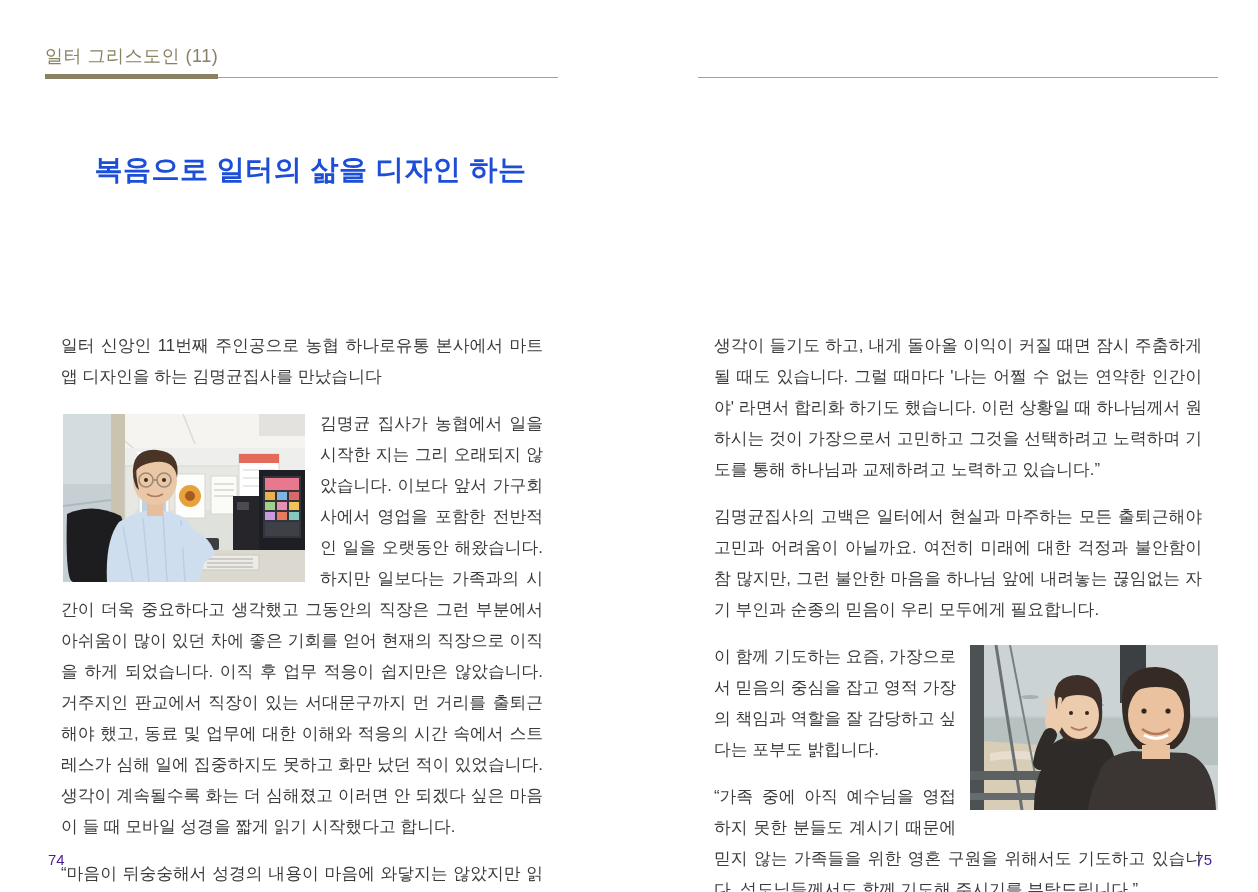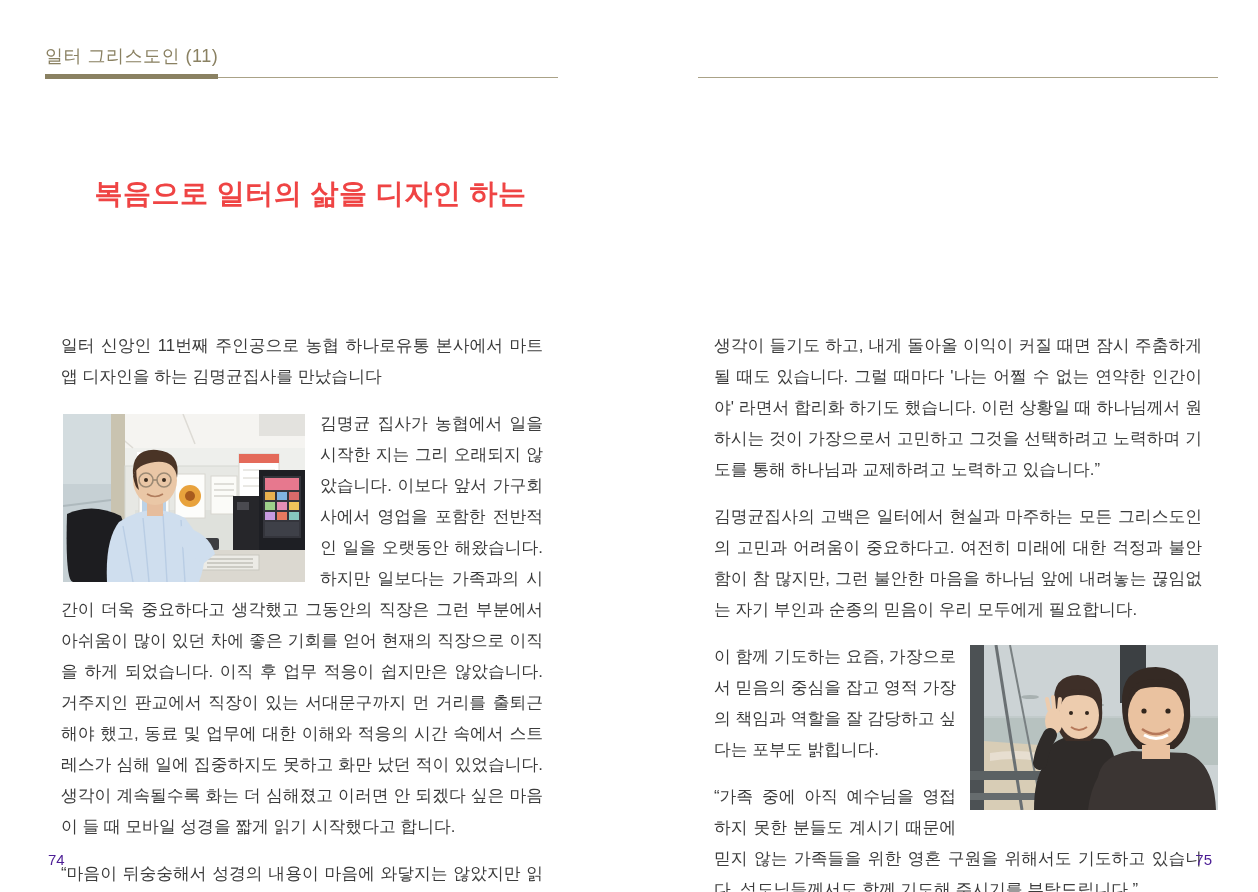--- a/index.html
+++ b/index.html
@@ -12,23 +12,23 @@
     position:absolute; left:45px; top:44px; font-size:18px;
     color:#8a8162; letter-spacing:0.5px;
   }
   .hdr-rule { position:absolute; left:45px; top:74px; width:513px; height:6px; }
   .hdr-rule .thick { position:absolute; left:0; top:0; width:173px; height:5px; background:#8a8162; }
   .hdr-rule .thin  { position:absolute; left:173px; top:3px; width:340px; height:1px; background:#aaa287; }
   .right-rule { position:absolute; left:698px; top:77px; width:520px; height:1px; background:#aaa287; }
 
   
   .page-title {
-    position:absolute; left:58px; top:176px; width:505px;
+    position:absolute; left:58px; top:152px; width:505px;
     text-align:center; font-weight:bold; font-size:28px; line-height:36px;
-    color:#ef4444; letter-spacing:0.5px;
+    color:#1d4ed8; letter-spacing:0.5px;
   }
 
   
   .left-body  { position:absolute; left:45px;  top:314px; width:514px; }
   .right-body { position:absolute; left:698px; top:314px; width:520px; }
   .body-p {
     margin:16px; font-size:16.8px; line-height:31px; color:#3b3b3b;
     text-align:justify; text-justify:inter-character;
   }
   .pgap { margin-top:14px; }
@@ -143,21 +143,21 @@
       </svg>
     </div>
     <p class="body-p">김명균 집사가 농협에서 일을 시작한 지는 그리 오래되지 않았습니다. 이보다 앞서 가구회사에서 영업을 포함한 전반적인 일을 오랫동안 해왔습니다. 하지만 일보다는 가족과의 시간이 더욱 중요하다고 생각했고 그동안의 직장은 그런 부분에서 아쉬움이 많이 있던 차에 좋은 기회를 얻어 현재의 직장으로 이직을 하게 되었습니다. 이직 후 업무 적응이 쉽지만은 않았습니다. 거주지인 판교에서 직장이 있는 서대문구까지 먼 거리를 출퇴근해야 했고, 동료 및 업무에 대한 이해와 적응의 시간 속에서 스트레스가 심해 일에 집중하지도 못하고 화만 났던 적이 있었습니다. 생각이 계속될수록 화는 더 심해졌고 이러면 안 되겠다 싶은 마음이 들 때 모바일 성경을 짧게 읽기 시작했다고 합니다.</p>
 
     <p class="body-p pgap">“마음이 뒤숭숭해서 성경의 내용이 마음에 와닿지는 않았지만 읽는 것만으로도 마음에 안정이 찾아왔습니다.” 하지만 여전히 일터에서 그리스도인으로서 겪는 마음의 갈등과 고민이 있어 힘들 때가 있다고 합니다.</p>
 
   </div>
 
   <div class="right-body">
     <p class="body-p">생각이 들기도 하고, 내게 돌아올 이익이 커질 때면 잠시 주춤하게 될 때도 있습니다. 그럴 때마다 '나는 어쩔 수 없는 연약한 인간이야' 라면서 합리화 하기도 했습니다. 이런 상황일 때 하나님께서 원하시는 것이 가장으로서 고민하고 그것을 선택하려고 노력하며 기도를 통해 하나님과 교제하려고 노력하고 있습니다.”</p>
-    <p class="body-p pgap">김명균집사의 고백은 일터에서 현실과 마주하는 모든 그리스도인의 고민과 어려움이 중요하다고. 여전히 미래에 대한 걱정과 불안함이 참 많지만, 그런 불안한 마음을 하나님 앞에 내려놓는 끊임없는 자기 부인과 순종의 믿음이 우리 모두에게 필요합니다.</p>
+    <p class="body-p pgap">김명균집사의 고백은 일터에서 현실과 마주하는 모든 출퇴근해야 고민과 어려움이 아닐까요. 여전히 미래에 대한 걱정과 불안함이 참 많지만, 그런 불안한 마음을 하나님 앞에 내려놓는 끊임없는 자기 부인과 순종의 믿음이 우리 모두에게 필요합니다.</p>
 
     <div class="photo-couple">
       <svg viewBox="0 0 248 165" preserveAspectRatio="none">
 
         <rect x="0" y="0" width="248" height="165" fill="#ccd3d5"></rect>
         <rect x="0" y="72" width="248" height="48" fill="#b7c2c0"></rect>
         <line x1="0" y1="72" x2="248" y2="72" stroke="#c2cbcb" stroke-width="2"></line>
         <path d="M0,95 L70,100 L70,165 L0,165 Z" fill="#d8cdb6"></path>
         <path d="M20,108 Q45,104 68,108 L68,116 Q42,112 20,116 Z" fill="#e7ded0"></path>
         <ellipse cx="120" cy="60" rx="14" ry="2.5" fill="#9fa9a9"></ellipse>

